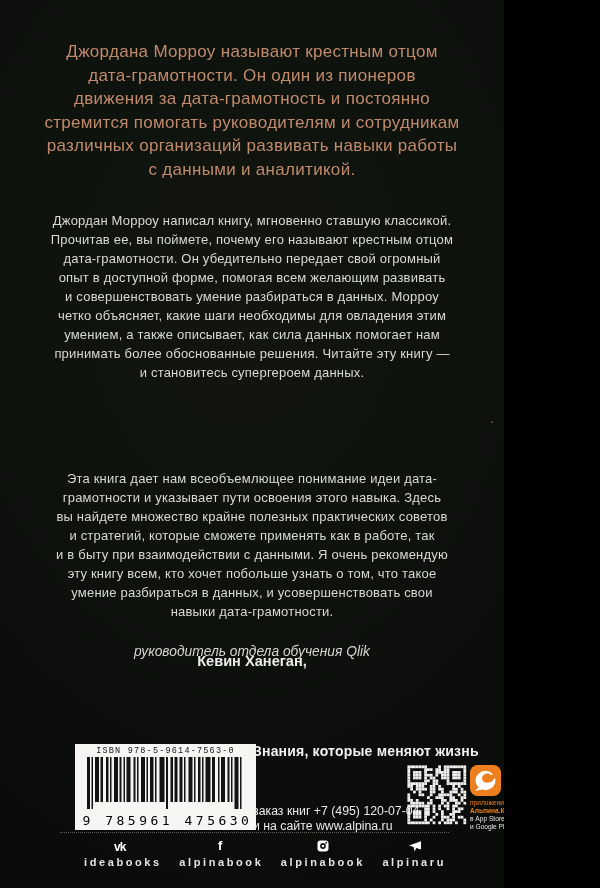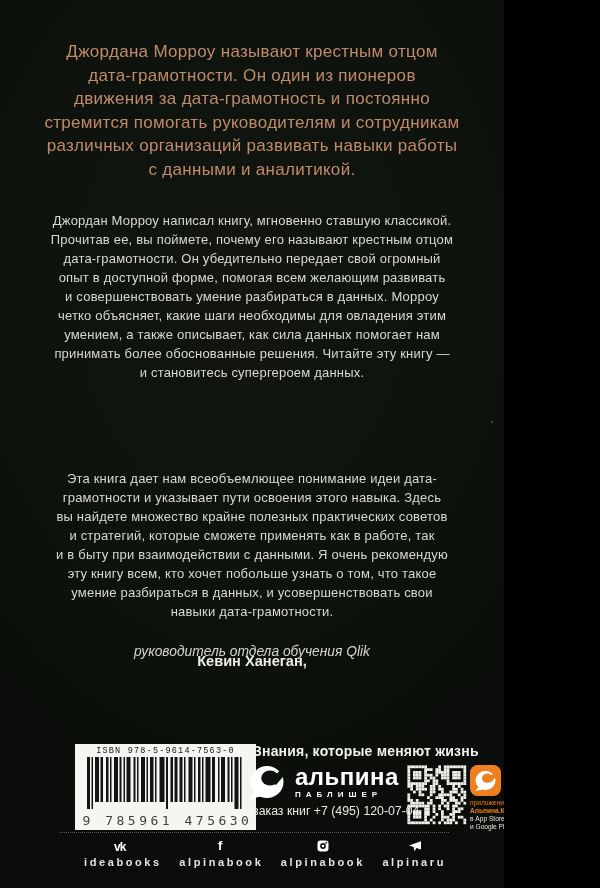--- a/index.html
+++ b/index.html
@@ -34,21 +34,21 @@
   }
   .isbn-label{
     margin-top:2px;text-align:center;
     font-family:"Liberation Mono", monospace;
     font-size:8.5px;letter-spacing:1.2px;color:#161616;white-space:nowrap;
   }
   .bars{display:block;margin:1px auto 0;}
   .barcode-number{
     position:absolute;left:4px;right:0;bottom:2px;text-align:center;
     font-family:"DejaVu Sans Mono", monospace;
-    font-size:13px;letter-spacing:3.5px;color:#404040;white-space:nowrap;
+    font-size:13px;letter-spacing:3.5px;color:#000000;white-space:nowrap;
   }
   .slogan{left:253px;top:743px;font-size:14px;font-weight:bold;color:#f1f1ed;letter-spacing:.2px;}
   .publisher{left:249px;top:763px;display:flex;align-items:center;gap:8px;height:38px;}
   .pub-name{font-size:24px;font-weight:bold;color:#fff;letter-spacing:.5px;line-height:22px;}
   .pub-sub{font-size:8px;font-weight:bold;color:#fff;letter-spacing:5px;margin-top:2px;}
   .order{left:253px;top:804px;font-size:12.3px;line-height:15px;color:#e9e9e5;}
   .qr{left:406px;top:764px;}
   .app-block{left:470px;top:765px;width:72px;}
   .app-icon{display:block;}
   .app-lines{margin-top:3px;font-size:6.6px;line-height:8px;}
@@ -146,35 +146,24 @@
         <rect x="143.5" y="0" width="2" height="45" fill="#141414"></rect>
         <rect x="147" y="0" width="1.5" height="45" fill="#141414"></rect>
         <rect x="150.5" y="0" width="4" height="52" fill="#141414"></rect>
         <rect x="156" y="0" width="1.5" height="52" fill="#141414"></rect>
       </svg>
     <div class="barcode-number">9 785961 475630</div>
   </div>
 
   <div class="abs slogan">Знания, которые меняют жизнь</div>
 
-  <div class="abs publisher">
-    <svg width="38" height="36" viewBox="0 0 38 36">
-      <ellipse cx="18" cy="18" rx="16.5" ry="16" fill="#fff"></ellipse>
-      <ellipse cx="21" cy="14" rx="8.8" ry="7.6" fill="#0e120d"></ellipse>
-      <path d="M38,0 L20,17 L27,21 L38,8 Z" fill="#0e120d"></path>
-      <path d="M0,35 L14,21 L19,31 Z" fill="#fff"></path>
-    </svg>
-    <div>
-      <div class="pub-name">альпина</div>
-      <div class="pub-sub">ПАБЛИШЕР</div>
-    </div>
-  </div>
 
   <div class="abs order">
     <div>заказ книг +7 (495) 120-07-04</div>
+    <div>и на сайте www.alpina.ru</div>
   </div>
 
   <svg class="abs qr" id="qr-svg" width="62" height="62">
       <rect x="32.199999999999996" y="1.4" width="2.8" height="2.8" fill="#eeeeea"></rect>
       <rect x="37.8" y="1.4" width="2.8" height="2.8" fill="#eeeeea"></rect>
       <rect x="20.999999999999996" y="4.199999999999999" width="2.8" height="2.8" fill="#eeeeea"></rect>
       <rect x="23.799999999999997" y="4.199999999999999" width="2.8" height="2.8" fill="#eeeeea"></rect>
       <rect x="29.4" y="4.199999999999999" width="2.8" height="2.8" fill="#eeeeea"></rect>
       <rect x="32.199999999999996" y="4.199999999999999" width="2.8" height="2.8" fill="#eeeeea"></rect>
       <rect x="37.8" y="4.199999999999999" width="2.8" height="2.8" fill="#eeeeea"></rect>

